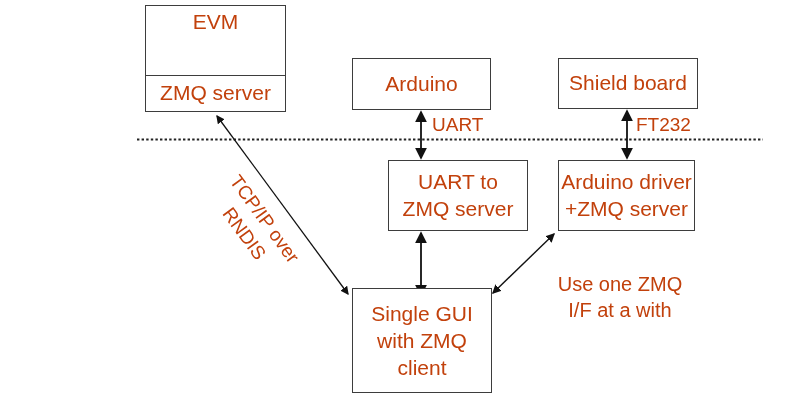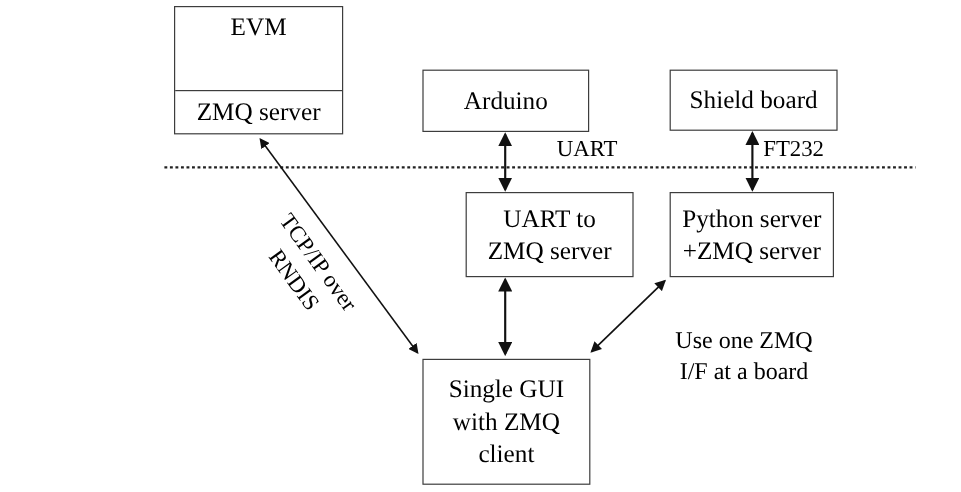--- a/index.html
+++ b/index.html
@@ -1,22 +1,22 @@
 <!DOCTYPE html>
 <html><head>
 <meta charset="utf-8">
 <style>
   html, body { margin: 0; padding: 0; background: #ffffff; }
   .canvas {
     position: relative;
     width: 801px;
     height: 410px;
     background: #ffffff;
-    font-family: Liberation Serif, serif;
-    color: #000000;
+    font-family: Liberation Sans, sans-serif;
+    color: #c2410c;
     overflow: hidden;
   }
   .arrows-layer {
     position: absolute;
     left: 0; top: 0;
     width: 801px; height: 410px;
   }
   .box {
     position: absolute;
     border: 1.5px solid #3d3d3d;
@@ -35,28 +35,28 @@
   .evm-title    { position: absolute; top: 3px; left: 0; right: 0; text-align: center; }
   .evm-sub {
     position: absolute; top: 69px; bottom: 0; left: 0; right: 0;
     border-top: 1.5px solid #3d3d3d;
     display: flex; align-items: center; justify-content: center;
   }
   .box-arduino  { left: 352px; top: 58px;  width: 137px; height: 50px; }
   .box-shield   { left: 558px; top: 58px;  width: 138px; height: 49px; }
   .box-uartsrv  { left: 352px; top: 160px; width: 138px; height: 69px; margin-left: 36px; }
   .box-pydrv    { left: 558px; top: 160px; width: 135px; height: 69px; }
-  .box-gui      { left: 352px; top: 299px; width: 138px; height: 103px; line-height: 1.3; }
+  .box-gui      { left: 352px; top: 288px; width: 138px; height: 103px; line-height: 1.3; }
   .label {
     position: absolute;
     font-size: 19px;
     white-space: pre-line;
   }
   .label-usb   { left: 30px;  top: 128px; }
-  .label-uart  { left: 432px; top: 114px; margin-left: 32px; }
+  .label-uart  { left: 432px; top: 114px; }
   .label-ft232 { left: 636px; top: 114px; text-align: center; }
   .label-tcpip {
     left: 183px; top: 202px; width: 142px;
     text-align: center;
     line-height: 1.3;
     transform: rotate(54deg);
   }
   .label-note {
     left: 542px; top: 271px; width: 156px;
     text-align: center;
@@ -97,34 +97,34 @@
   <div class="box box-shield">
     <span class="box-text">Shield board</span>
   </div>
 
   <div class="box box-uartsrv">
     <span class="box-text">UART to
 ZMQ server</span>
   </div>
 
   <div class="box box-pydrv">
-    <span class="box-text">Python server
+    <span class="box-text">Arduino driver
 +ZMQ server</span>
   </div>
 
   <div class="box box-gui">
     <span class="box-text">Single GUI
 with ZMQ
 client</span>
   </div>
 
 
   <div class="label label-uart">UART</div>
 
   <div class="label label-ft232">FT232</div>
 
   <div class="label label-tcpip">TCP/IP over
 RNDIS</div>
 
   <div class="label label-note">Use one ZMQ
-I/F at a board</div>
+I/F at a with</div>
 
 </div>
 
 </body></html>

